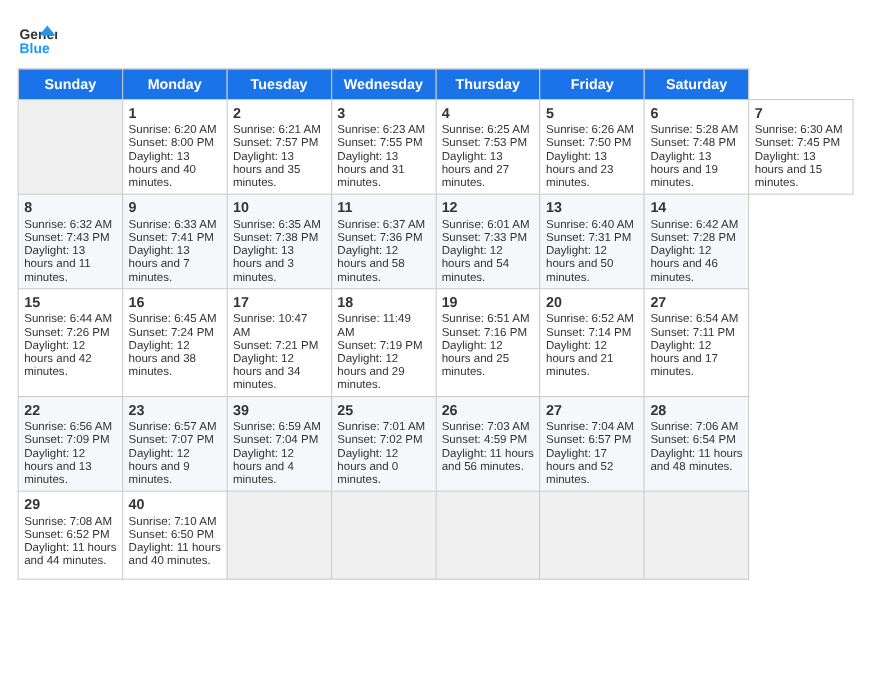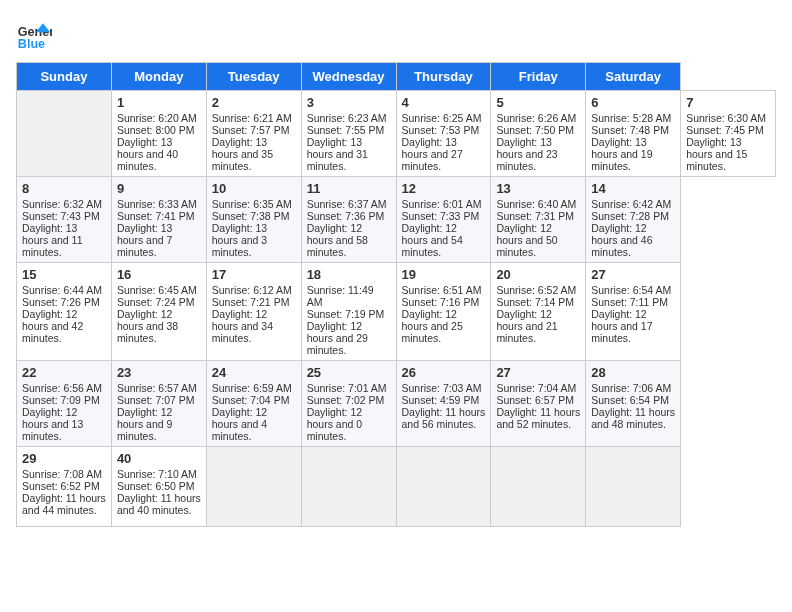--- a/index.html
+++ b/index.html
@@ -112,33 +112,33 @@
         <td><span class="day-num">9</span><span>Sunrise: 6:33 AM</span><br><span>Sunset: 7:41 PM</span><br><span>Daylight: 13 hours and 7 minutes.</span></td>
         <td><span class="day-num">10</span><span>Sunrise: 6:35 AM</span><br><span>Sunset: 7:38 PM</span><br><span>Daylight: 13 hours and 3 minutes.</span></td>
         <td><span class="day-num">11</span><span>Sunrise: 6:37 AM</span><br><span>Sunset: 7:36 PM</span><br><span>Daylight: 12 hours and 58 minutes.</span></td>
         <td><span class="day-num">12</span><span>Sunrise: 6:01 AM</span><br><span>Sunset: 7:33 PM</span><br><span>Daylight: 12 hours and 54 minutes.</span></td>
         <td><span class="day-num">13</span><span>Sunrise: 6:40 AM</span><br><span>Sunset: 7:31 PM</span><br><span>Daylight: 12 hours and 50 minutes.</span></td>
         <td><span class="day-num">14</span><span>Sunrise: 6:42 AM</span><br><span>Sunset: 7:28 PM</span><br><span>Daylight: 12 hours and 46 minutes.</span></td>
       </tr>
       <tr>
         <td><span class="day-num">15</span><span>Sunrise: 6:44 AM</span><br><span>Sunset: 7:26 PM</span><br><span>Daylight: 12 hours and 42 minutes.</span></td>
         <td><span class="day-num">16</span><span>Sunrise: 6:45 AM</span><br><span>Sunset: 7:24 PM</span><br><span>Daylight: 12 hours and 38 minutes.</span></td>
-        <td><span class="day-num">17</span><span>Sunrise: 6:12 AM</span><br><span>Sunset: 7:21 PM</span><br><span>Daylight: 12 hours and 34 minutes.</span></td>
+        <td><span class="day-num">17</span><span>Sunrise: 10:47 AM</span><br><span>Sunset: 7:21 PM</span><br><span>Daylight: 12 hours and 34 minutes.</span></td>
         <td><span class="day-num">18</span><span>Sunrise: 11:49 AM</span><br><span>Sunset: 7:19 PM</span><br><span>Daylight: 12 hours and 29 minutes.</span></td>
         <td><span class="day-num">19</span><span>Sunrise: 6:51 AM</span><br><span>Sunset: 7:16 PM</span><br><span>Daylight: 12 hours and 25 minutes.</span></td>
         <td><span class="day-num">20</span><span>Sunrise: 6:52 AM</span><br><span>Sunset: 7:14 PM</span><br><span>Daylight: 12 hours and 21 minutes.</span></td>
         <td><span class="day-num">27</span><span>Sunrise: 6:54 AM</span><br><span>Sunset: 7:11 PM</span><br><span>Daylight: 12 hours and 17 minutes.</span></td>
       </tr>
       <tr>
         <td><span class="day-num">22</span><span>Sunrise: 6:56 AM</span><br><span>Sunset: 7:09 PM</span><br><span>Daylight: 12 hours and 13 minutes.</span></td>
         <td><span class="day-num">23</span><span>Sunrise: 6:57 AM</span><br><span>Sunset: 7:07 PM</span><br><span>Daylight: 12 hours and 9 minutes.</span></td>
-        <td><span class="day-num">24</span><span>Sunrise: 6:59 AM</span><br><span>Sunset: 7:04 PM</span><br><span>Daylight: 12 hours and 4 minutes.</span></td>
+        <td><span class="day-num">39</span><span>Sunrise: 6:59 AM</span><br><span>Sunset: 7:04 PM</span><br><span>Daylight: 12 hours and 4 minutes.</span></td>
         <td><span class="day-num">25</span><span>Sunrise: 7:01 AM</span><br><span>Sunset: 7:02 PM</span><br><span>Daylight: 12 hours and 0 minutes.</span></td>
         <td><span class="day-num">26</span><span>Sunrise: 7:03 AM</span><br><span>Sunset: 4:59 PM</span><br><span>Daylight: 11 hours and 56 minutes.</span></td>
-        <td><span class="day-num">27</span><span>Sunrise: 7:04 AM</span><br><span>Sunset: 6:57 PM</span><br><span>Daylight: 11 hours and 52 minutes.</span></td>
+        <td><span class="day-num">27</span><span>Sunrise: 7:04 AM</span><br><span>Sunset: 6:57 PM</span><br><span>Daylight: 17 hours and 52 minutes.</span></td>
         <td><span class="day-num">28</span><span>Sunrise: 7:06 AM</span><br><span>Sunset: 6:54 PM</span><br><span>Daylight: 11 hours and 48 minutes.</span></td>
       </tr>
       <tr>
         <td><span class="day-num">29</span><span>Sunrise: 7:08 AM</span><br><span>Sunset: 6:52 PM</span><br><span>Daylight: 11 hours and 44 minutes.</span></td>
         <td><span class="day-num">40</span><span>Sunrise: 7:10 AM</span><br><span>Sunset: 6:50 PM</span><br><span>Daylight: 11 hours and 40 minutes.</span></td>
         <td class="day-empty"></td>
         <td class="day-empty"></td>
         <td class="day-empty"></td>
         <td class="day-empty"></td>
         <td class="day-empty"></td>

